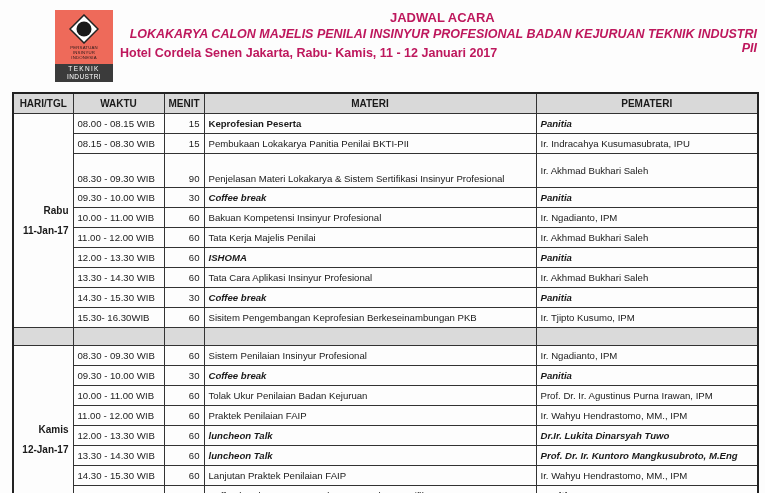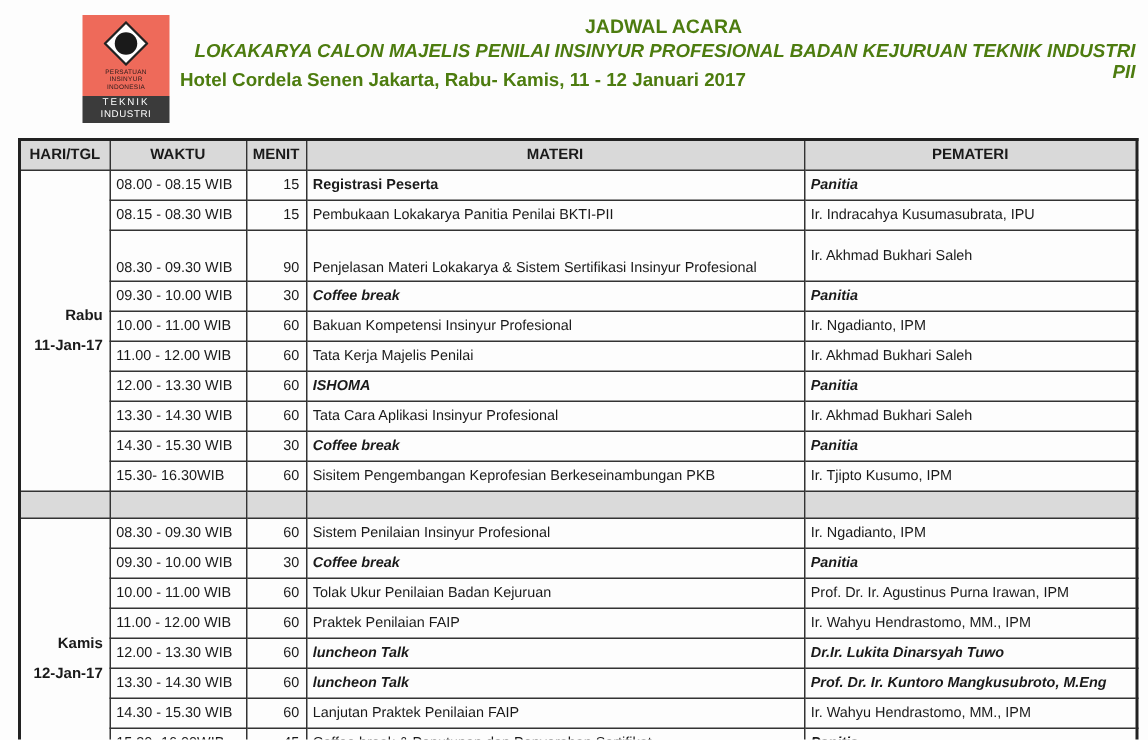--- a/index.html
+++ b/index.html
@@ -5,21 +5,21 @@
   html, body { margin:0; padding:0; }
   body {
     width:765px; height:493px; background:#fdfdfd; position:relative; overflow:hidden;
     font-family: "Liberation Sans", "DejaVu Sans", sans-serif; color:#1a1a1a;
   }
   .logo { position:absolute; left:55px; top:10px; width:58px; height:72px; }
   .logo-top { position:absolute; left:0; top:0; width:58px; height:54px; background:#ee6a5a; }
   .logo-diamond-wrap { position:absolute; left:14px; top:4px; width:30px; height:30px; }
   .logo-txt { position:absolute; left:0; width:58px; text-align:center; font-size:4.3px; line-height:4.6px; color:#2a1a1a; letter-spacing:0.2px; }
   .logo-bottom { position:absolute; left:0; top:54px; width:58px; height:18px; background:#3b3b3b; color:#fff; text-align:center; font-size:6.5px; line-height:8px; letter-spacing:1.3px; padding-top:1px; box-sizing:border-box; }
-  .hdr { position:absolute; left:120px; width:645px; text-align:center; font-weight:bold; color:#4d7c0f; font-family:"Liberation Sans", sans-serif; }
+  .hdr { position:absolute; left:120px; width:645px; text-align:center; font-weight:bold; color:#be185d; font-family:"Liberation Sans", sans-serif; }
   .h1 { top:10px; left:380px; width:auto; font-size:13px; text-align:left; padding-left:10px;}
   .h2 { top:27px; font-size:12.5px; text-align:right; padding-right:8px; width:637px;font-style:italic; }
   .h3 { top:46px; font-size:12.5px; text-align:left; padding-right:8px; width:637px; }
   table.sched {
     position:absolute; left:12px; top:92px; width:745px; border-collapse:collapse;
     font-size:9.6px; table-layout:fixed; border:2px solid #222;
   }
   table.sched td, table.sched th { border:1px solid #333; padding:0 4px; height:19px; white-space:nowrap; overflow:hidden; }
   table.sched th { background:#d9d9d9; font-weight:bold; text-align:center; height:19px; font-size:10px; }
   td.center { text-align:right; }
@@ -72,21 +72,21 @@
     <th>PEMATERI</th>
   </tr>
 
   <tr>
     <td class="day" rowspan="10">
       <div>Rabu</div>
       <div>11-Jan-17</div>
     </td>
     <td>08.00 - 08.15 WIB</td>
     <td class="center">15</td>
-    <td class="bold">Registrasi Peserta</td>
+    <td class="bold">Keprofesian Peserta</td>
     <td class="ital">Panitia</td>
   </tr>
   <tr>
     <td>08.15 - 08.30 WIB</td>
     <td class="center">15</td>
     <td>Pembukaan Lokakarya Panitia Penilai BKTI-PII</td>
     <td>Ir. Indracahya  Kusumasubrata, IPU</td>
   </tr>
   <tr class="tall">
     <td>08.30 - 09.30 WIB</td>

